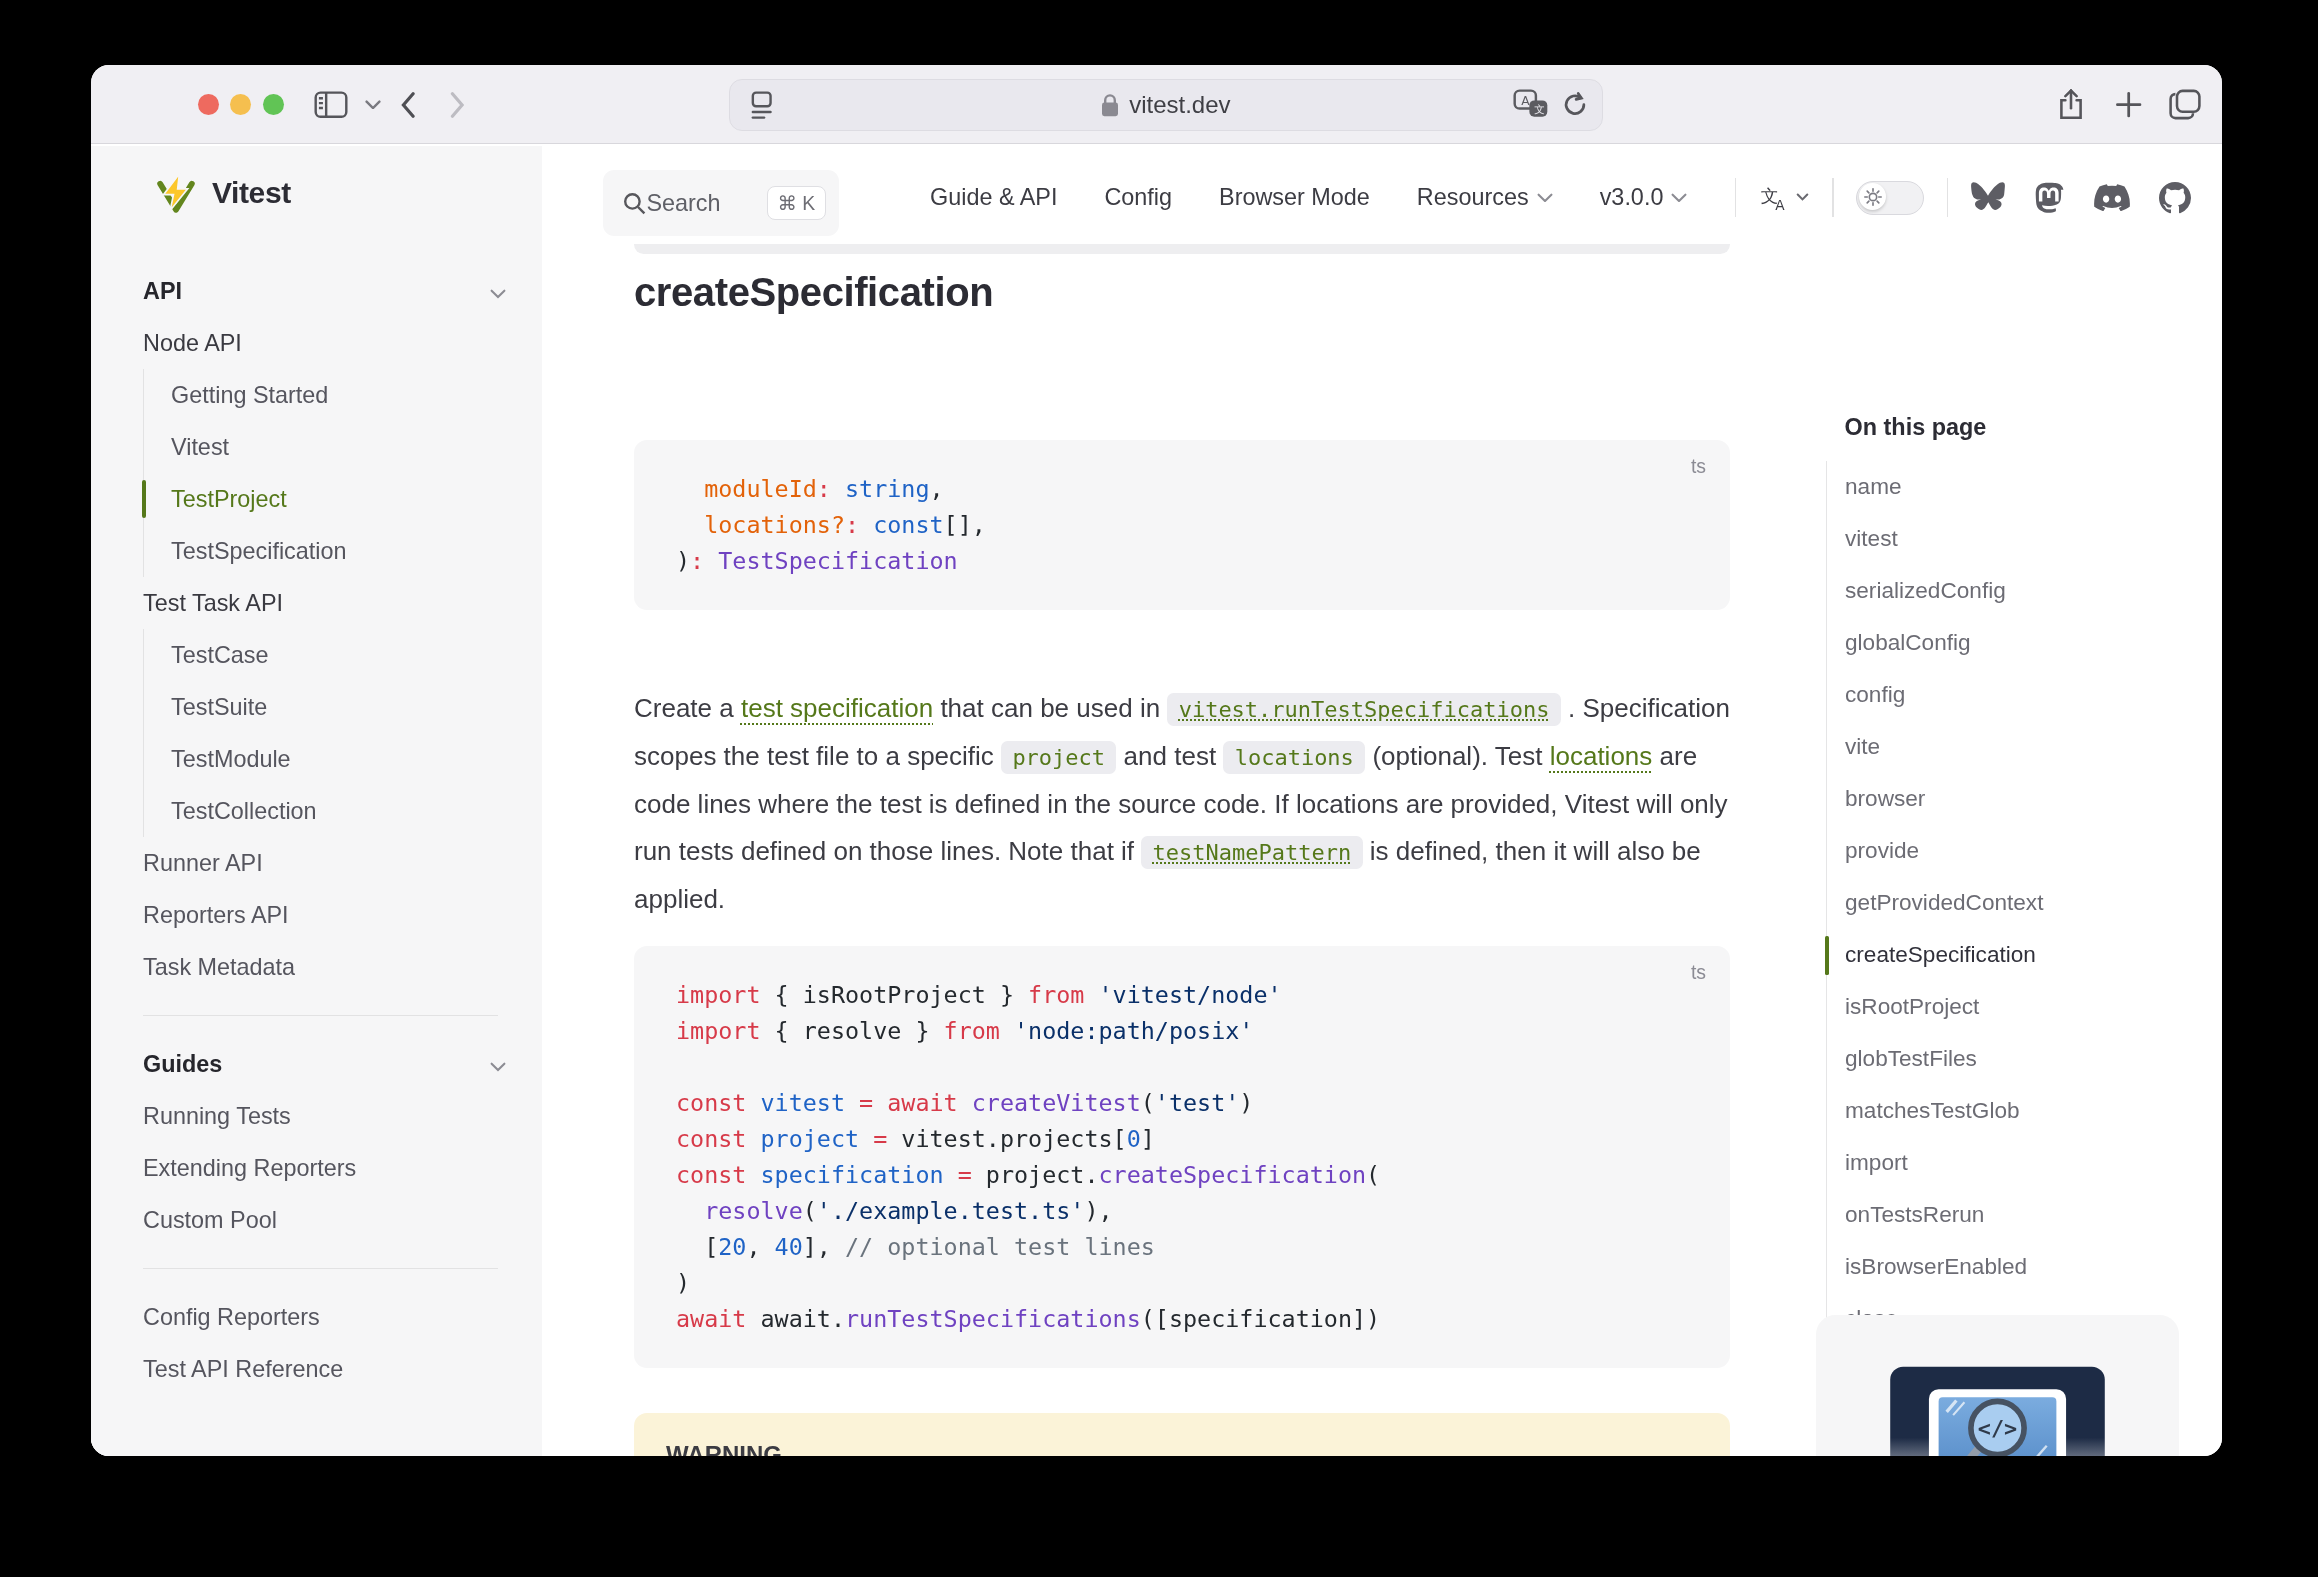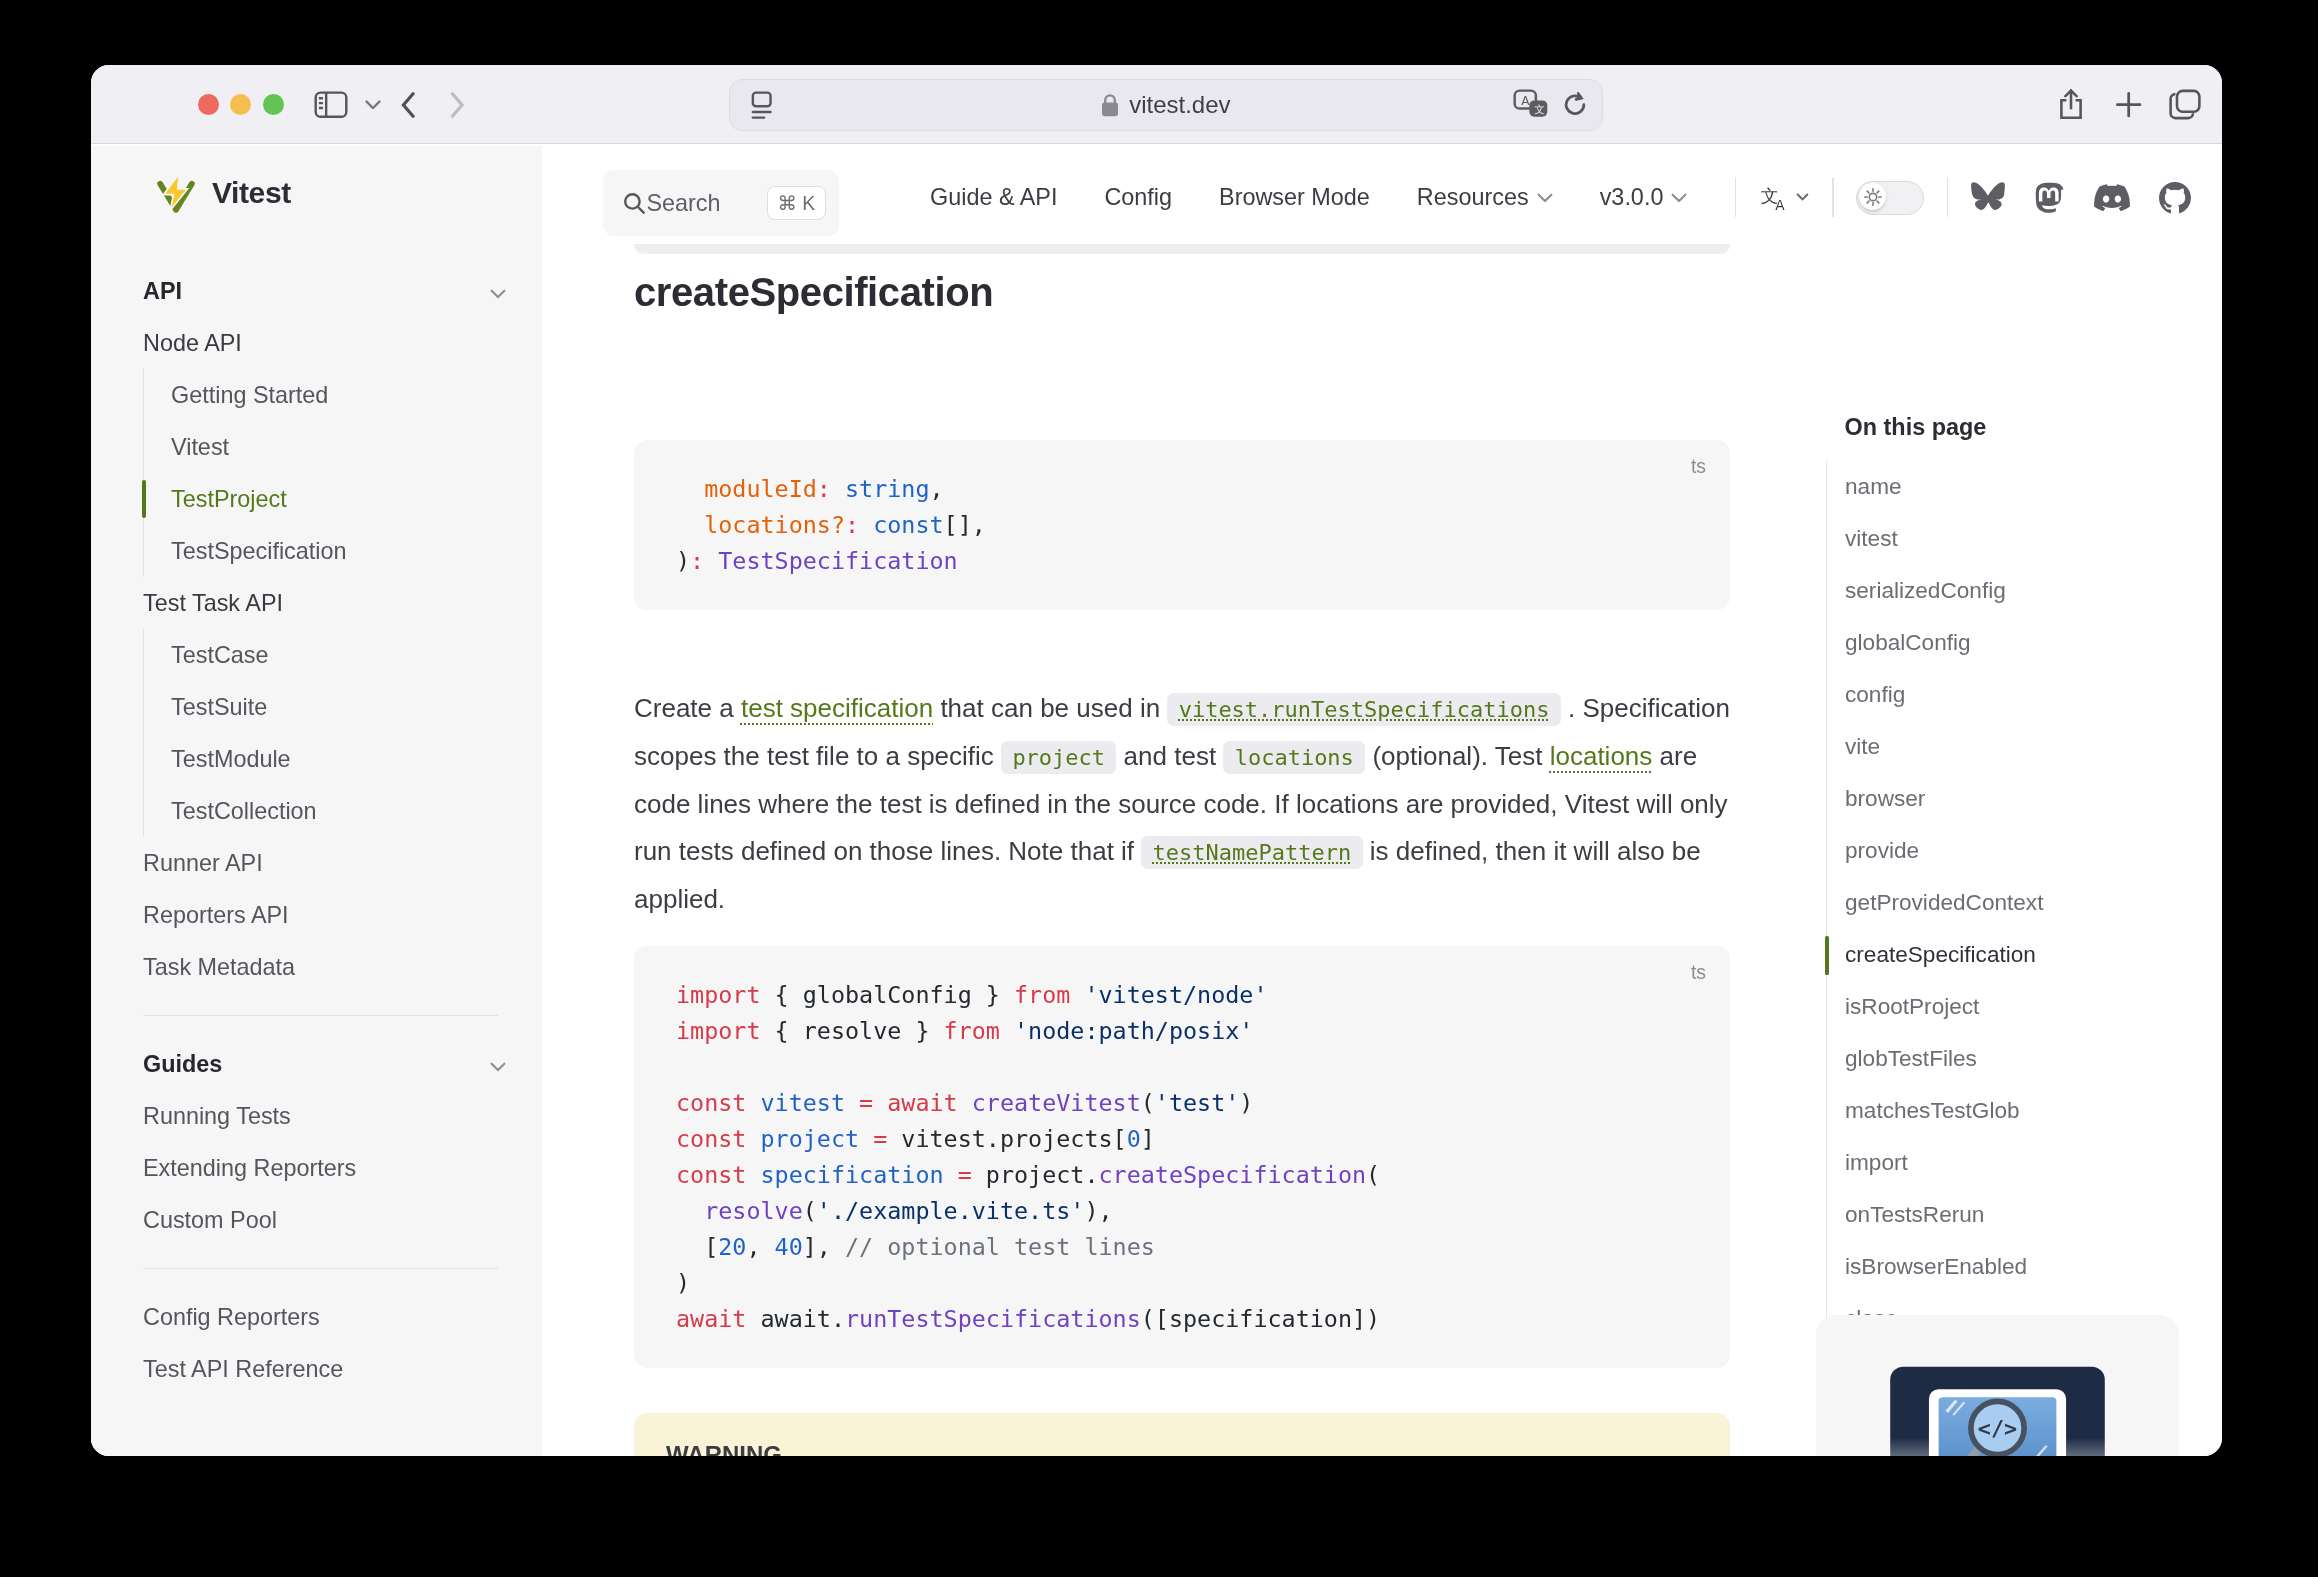--- a/index.html
+++ b/index.html
@@ -384,27 +384,27 @@
             <div class="cline"><span class="tok-d">  </span><span class="tok-p">locations?</span><span class="tok-r">:</span><span class="tok-ty"> const</span><span class="tok-d">[],</span></div>
             <div class="cline"><span class="tok-d">)</span><span class="tok-r">:</span><span class="tok-f"> TestSpecification</span></div>
           </div>
       </div>
 
       <p class="para" id="para"><span>Create a </span><span class="green-link">test specification</span><span> that can be used in </span><span class="chip code-link" style="text-decoration: underline dotted;">vitest.runTestSpecifications</span><span> . Specification scopes the test file to a specific </span><span class="chip">project</span><span> and test </span><span class="chip">locations</span><span> (optional). Test </span><span class="green-link">locations</span><span> are code lines where the test is defined in the source code. If locations are provided, Vitest will only run tests defined on those lines. Note that if </span><span class="chip code-link" style="text-decoration: underline dotted;">testNamePattern</span><span> is defined, then it will also be applied.</span></p>
 
       <div class="codeblock cb2">
         <span class="lang-tag">ts</span>
         <div id="code2">
-            <div class="cline"><span class="tok-k">import</span><span class="tok-d"> { globalConfig } </span><span class="tok-k">from</span><span class="tok-s"> 'vitest/node'</span></div>
+            <div class="cline"><span class="tok-k">import</span><span class="tok-d"> { isRootProject } </span><span class="tok-k">from</span><span class="tok-s"> 'vitest/node'</span></div>
             <div class="cline"><span class="tok-k">import</span><span class="tok-d"> { resolve } </span><span class="tok-k">from</span><span class="tok-s"> 'node:path/posix'</span></div>
             <div class="cline">&nbsp;</div>
             <div class="cline"><span class="tok-k">const</span><span class="tok-ty"> vitest</span><span class="tok-r"> =</span><span class="tok-k"> await</span><span class="tok-f"> createVitest</span><span class="tok-d">(</span><span class="tok-s">'test'</span><span class="tok-d">)</span></div>
             <div class="cline"><span class="tok-k">const</span><span class="tok-ty"> project</span><span class="tok-r"> =</span><span class="tok-d"> vitest.projects[</span><span class="tok-n">0</span><span class="tok-d">]</span></div>
             <div class="cline"><span class="tok-k">const</span><span class="tok-ty"> specification</span><span class="tok-r"> =</span><span class="tok-d"> project.</span><span class="tok-f">createSpecification</span><span class="tok-d">(</span></div>
-            <div class="cline"><span class="tok-d">  </span><span class="tok-f">resolve</span><span class="tok-d">(</span><span class="tok-s">'./example.vite.ts'</span><span class="tok-d">),</span></div>
+            <div class="cline"><span class="tok-d">  </span><span class="tok-f">resolve</span><span class="tok-d">(</span><span class="tok-s">'./example.test.ts'</span><span class="tok-d">),</span></div>
             <div class="cline"><span class="tok-d">  [</span><span class="tok-n">20</span><span class="tok-d">, </span><span class="tok-n">40</span><span class="tok-d">], </span><span class="tok-c">// optional test lines</span></div>
             <div class="cline"><span class="tok-d">)</span></div>
             <div class="cline"><span class="tok-k">await</span><span class="tok-d"> await.</span><span class="tok-f">runTestSpecifications</span><span class="tok-d">([specification])</span></div>
           </div>
       </div>
 
       <div class="warning">
         <div class="warn-title">WARNING</div>
 
       </div>

